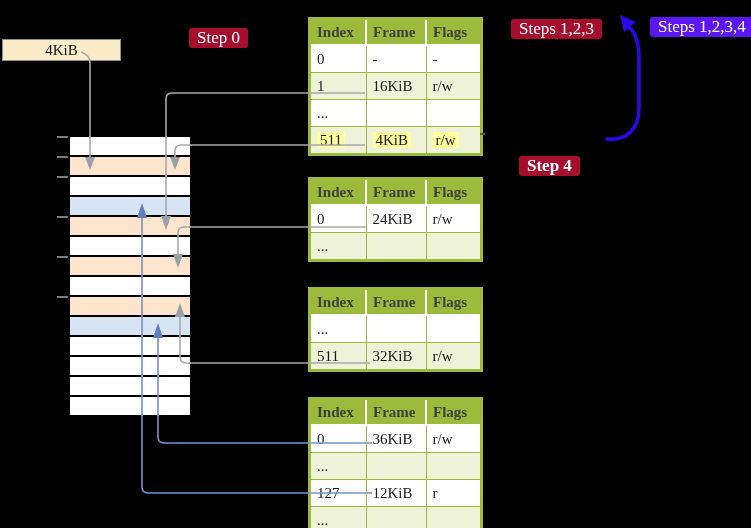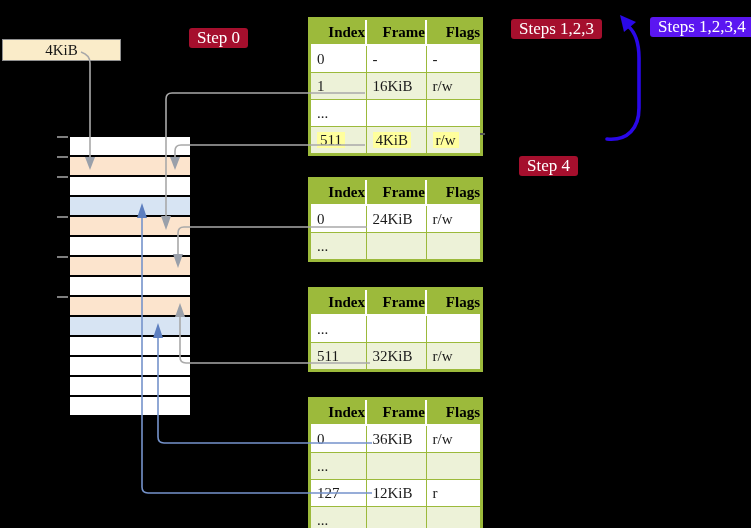--- a/index.html
+++ b/index.html
@@ -21,22 +21,22 @@
 
   
   .tag{position:absolute;color:#fff;font-size:17px;line-height:17px;
        padding:1px 8px 2px 8px;border-radius:3px;white-space:nowrap;}
   .tag.red{background:var(--label-red);}
   .tag.violet{background:var(--label-violet);}
 
   
   table.ptable{position:absolute;border-collapse:collapse;background:#fff;
                border:3px solid var(--table-green);font-size:15px;color:#1a1a1a;}
-  .ptable th{background:var(--table-green);color:#000000;font-weight:bold;
-             border:2px solid #fff;text-align:right;padding:1px 0 1px 6px;height:22px;font-size:15px;}
+  .ptable th{background:var(--table-green);color:#404040;font-weight:bold;
+             border:2px solid #fff;text-align:left;padding:1px 0 1px 6px;height:22px;font-size:15px;}
   .ptable td{border:1px solid var(--table-green);padding:1px 0 1px 6px;height:24px;vertical-align:middle;}
   .ptable tbody tr:nth-child(even) td{background:var(--row-shade);}
   .c0{width:48px;} .c1{width:52px;} .c2{width:47px;margin-top:16px;}
   .hl{background:var(--highlight-yellow);padding:0 3px;}
 
   
   #overlay{position:absolute;left:0;top:0;pointer-events:none;}
   .gstroke{stroke:var(--line-gray);stroke-width:1.6;fill:none;}
   .gfill{fill:#9aa0aa;}
   .bstroke{stroke:var(--line-steel);stroke-width:1.6;fill:none;}
@@ -72,21 +72,21 @@
       <div class="tick" style="top: 216px;"></div>
       <div class="tick" style="top: 256px;"></div>
       <div class="tick" style="top: 296px;"></div>
     </div>
 
   <div class="memlabel">4KiB</div>
 
   <div class="tag red" style="left:189px;top:28px;font-family:Liberation Serif, serif;">Step 0</div>
   <div class="tag red" style="left:511px;top:19px;">Steps 1,2,3</div>
   <div class="tag violet" style="left:650px;top:17px;">Steps 1,2,3,4</div>
-  <div class="tag red" style="left:519px;top:156px;">Step 4</div>
+  <div class="tag red" style="left:519px;top:156px;font-weight:bold;">Step 4</div>
 
   <table class="ptable" style="left:308px;top:17px;">
     <thead>
         <tr>
       <th class="c0">Index</th>
       <th class="c1">Frame</th>
       <th class="c2">Flags</th>
     </tr>
       </thead>
     <tbody>

